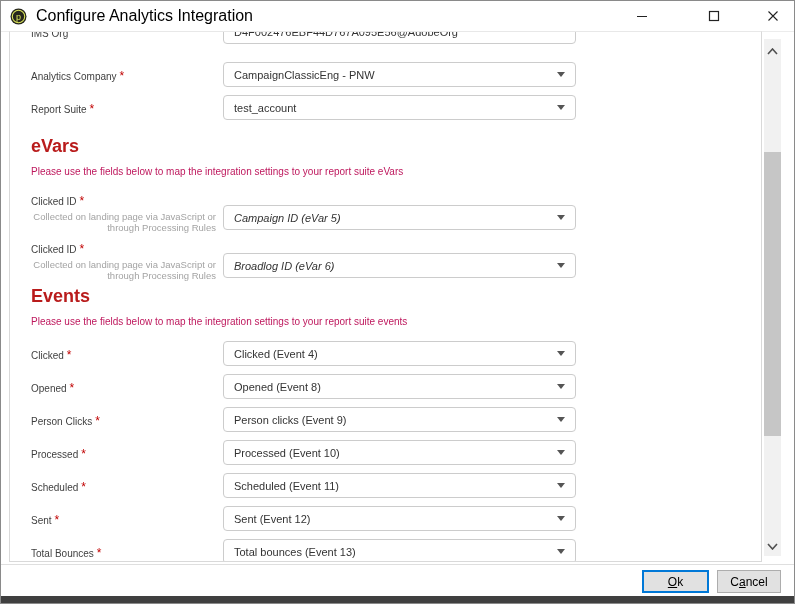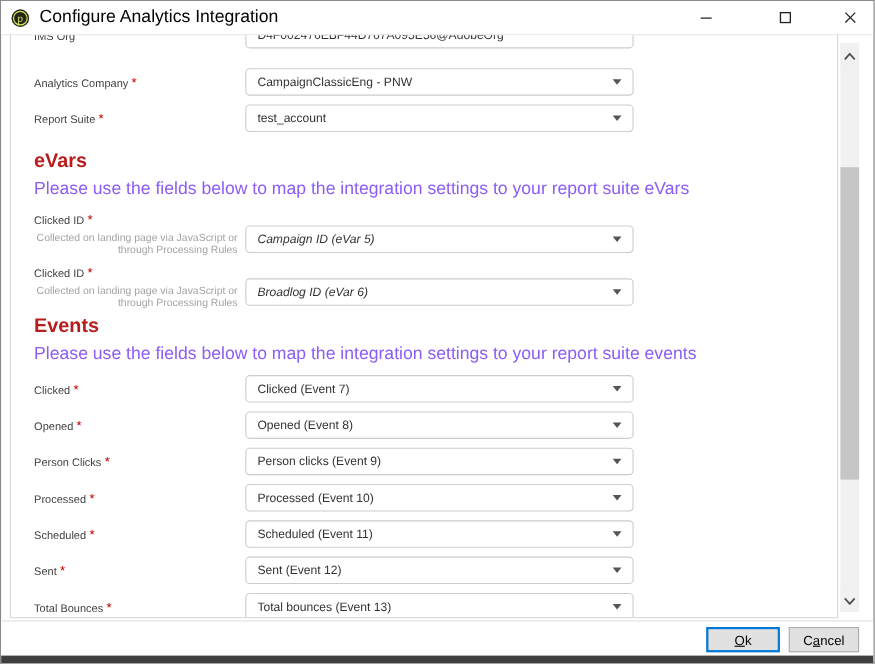--- a/index.html
+++ b/index.html
@@ -26,21 +26,21 @@
   .lbl-wrap{width:192px;flex:0 0 192px;}
   .lbl{font-size:10px;color:#3f3f3f;}
   .req{color:#c00000;margin-left:3px;font-size:12px;}
   .sublbl{font-size:9.5px;color:#a3a3a3;line-height:11px;margin-top:2px;width:185px;text-align:right;}
   .textbox,.select{width:353px;height:25px;box-sizing:border-box;background:#fff;
     border:1px solid #ccc;border-radius:4px;display:flex;align-items:center;
     padding:0 10px;font-size:11px;color:#333;}
   .select .caret{margin-left:auto;width:0;height:0;border-left:4px solid transparent;
     border-right:4px solid transparent;border-top:5px solid #555;}
   .section-heading{font-size:18px;font-weight:bold;color:#b91c1c;line-height:18px;margin:17px 0 9px 0;}
-  .section-desc{font-size:16px;color:#8b5cf6;line-height:15px;margin:0 0 12px 0;}
+  .section-desc{font-size:10px;color:#be185d;line-height:15px;margin:0 0 12px 0;}
   [data-name="form-row-ims-org"]{margin-bottom:18px;}
   [data-name="form-row-campaign-id"]{height:46px;margin-bottom:2px;}
   [data-name="form-row-broadlog-id"]{height:46px;margin-bottom:0;}
   [data-name="section-heading-events"]{margin-top:2px;}
   
   .scrollbar{position:absolute;top:38px;right:13px;width:17px;height:517px;background:#f1f1f1;}
   .scroll-arrow{position:absolute;left:0;width:17px;height:22px;display:flex;
     align-items:center;justify-content:center;background:#f1f1f1;border:none;padding:0;}
   .scroll-arrow.up{top:0;}
   .scroll-arrow.down{bottom:0;}
@@ -129,21 +129,21 @@
           <div class="select" data-name="dropdown-broadlog-id">
             <span class="val">Broadlog ID (eVar 6)</span>
             <span class="caret" data-name="dropdown-caret-icon"></span>
           </div>
         </div>
         <div class="section-heading" data-name="section-heading-events">Events</div>
         <div class="section-desc" data-name="section-description-events">Please use the fields below to map the integration settings to your report suite events</div>
         <div class="row" data-name="form-row-clicked">
           <div class="lbl-wrap" data-name="field-label-clicked"><span class="lbl">Clicked</span><span class="req" data-name="required-asterisk">*</span></div>
           <div class="select" data-name="dropdown-clicked">
-            <span class="val">Clicked (Event 7)</span>
+            <span class="val">Clicked (Event 4)</span>
             <span class="caret" data-name="dropdown-caret-icon"></span>
           </div>
         </div>
         <div class="row" data-name="form-row-opened">
           <div class="lbl-wrap" data-name="field-label-opened"><span class="lbl">Opened</span><span class="req" data-name="required-asterisk">*</span></div>
           <div class="select" data-name="dropdown-opened">
             <span class="val">Opened (Event 8)</span>
             <span class="caret" data-name="dropdown-caret-icon"></span>
           </div>
         </div>

